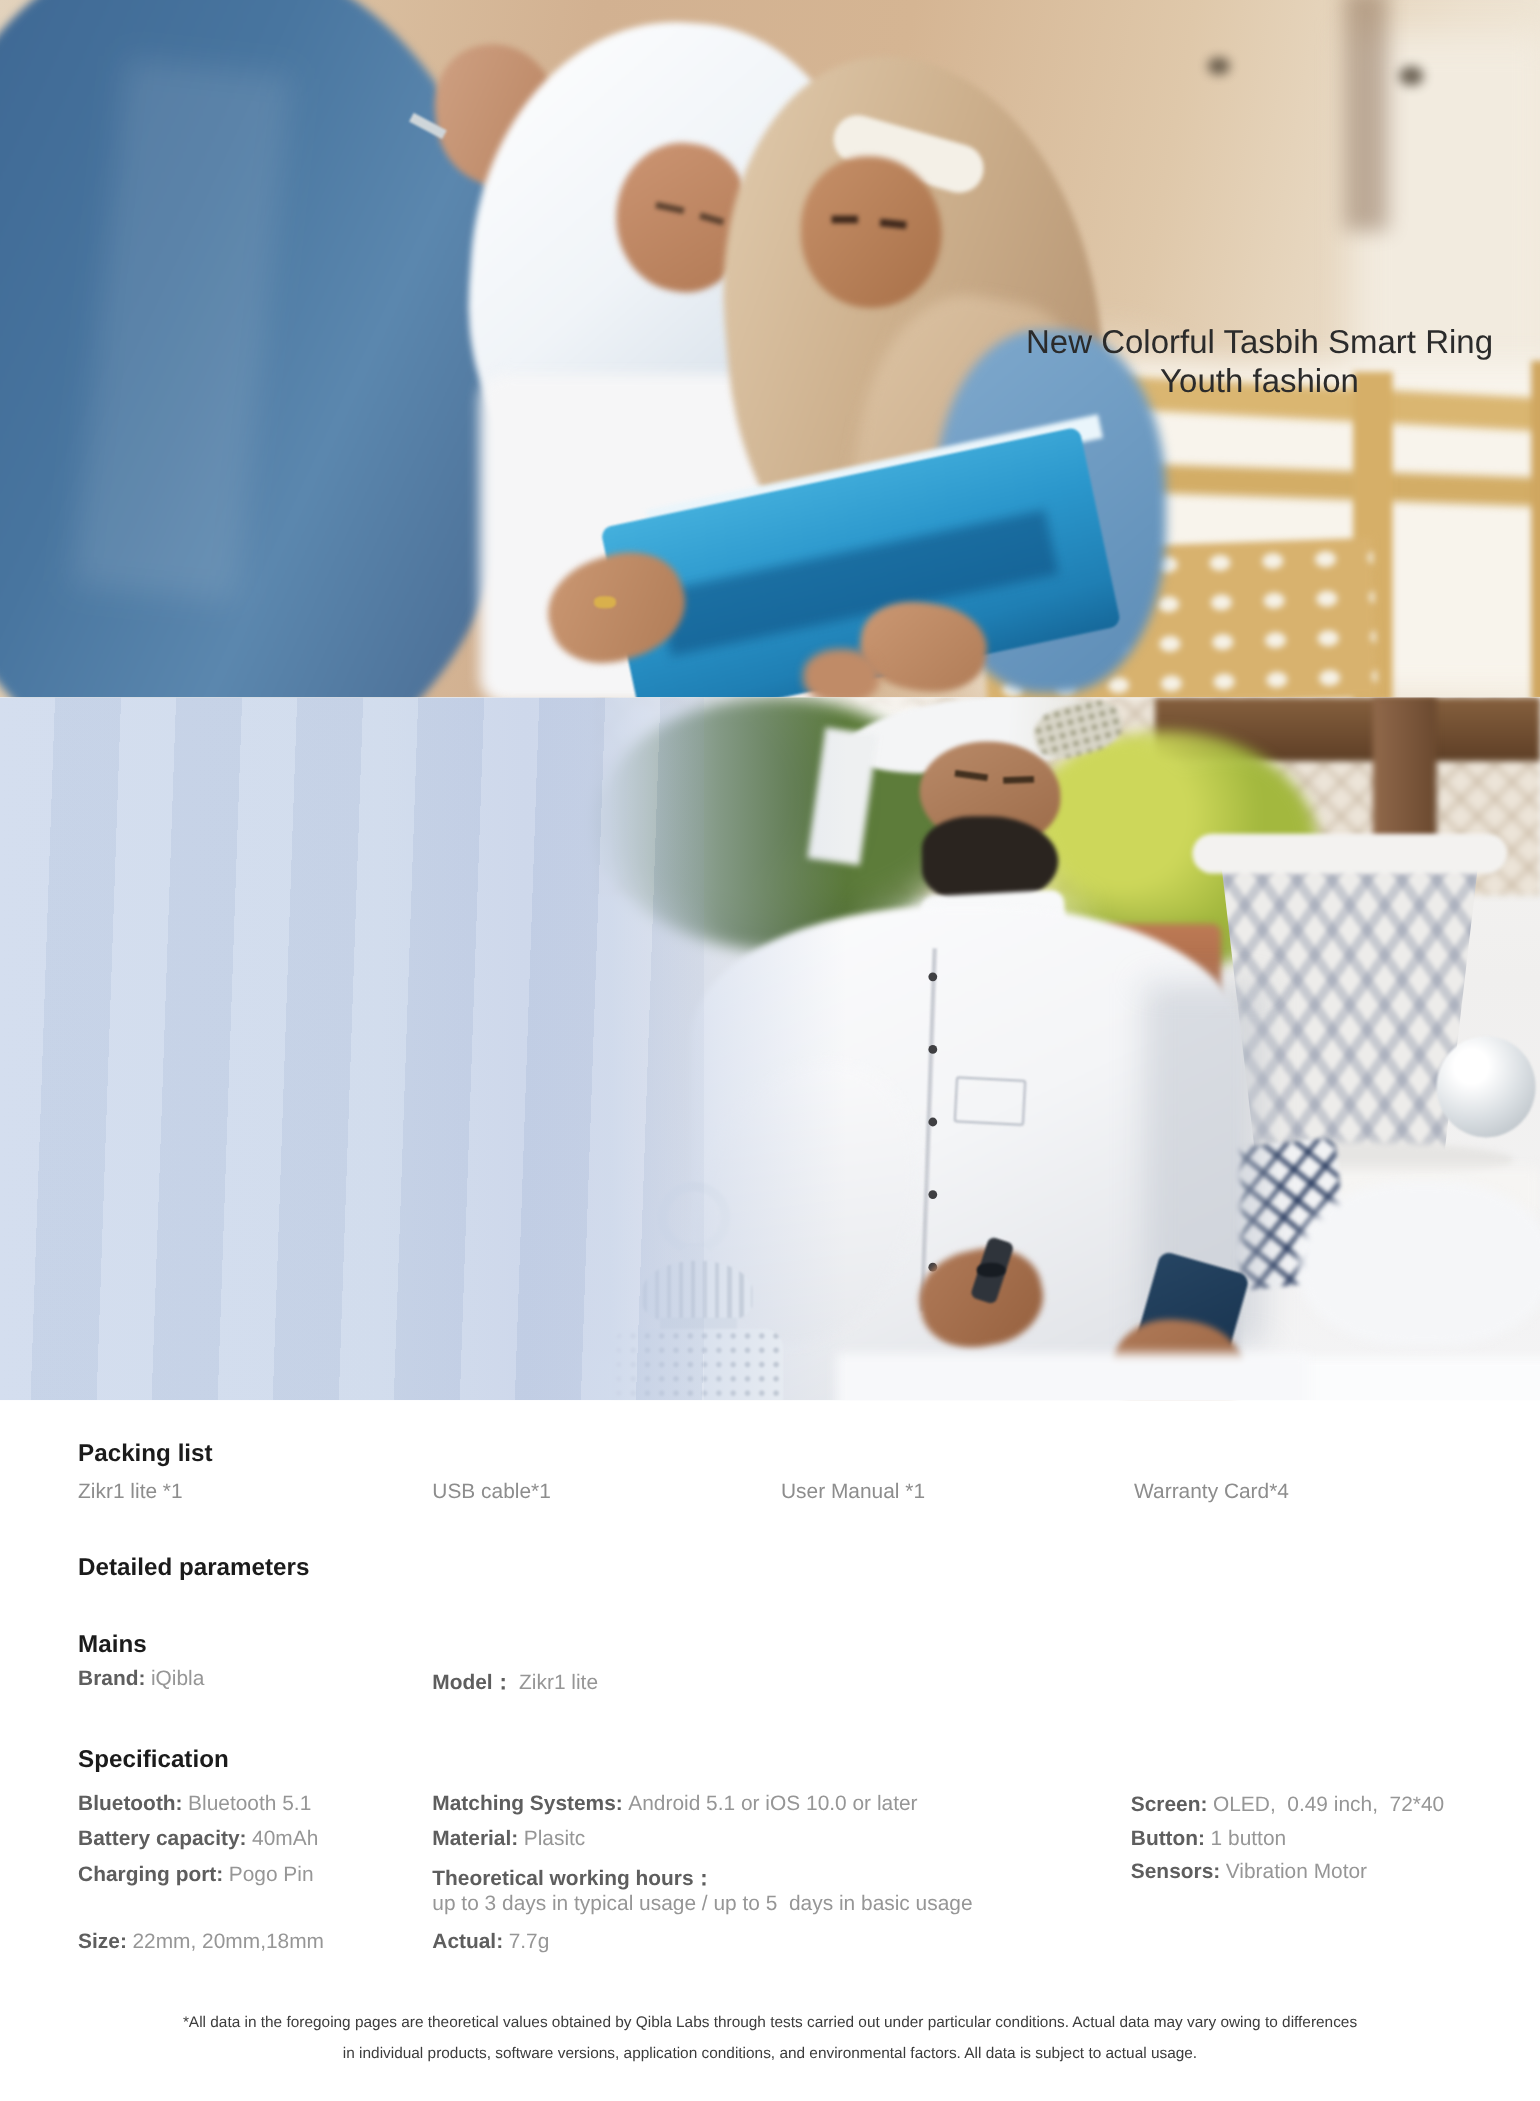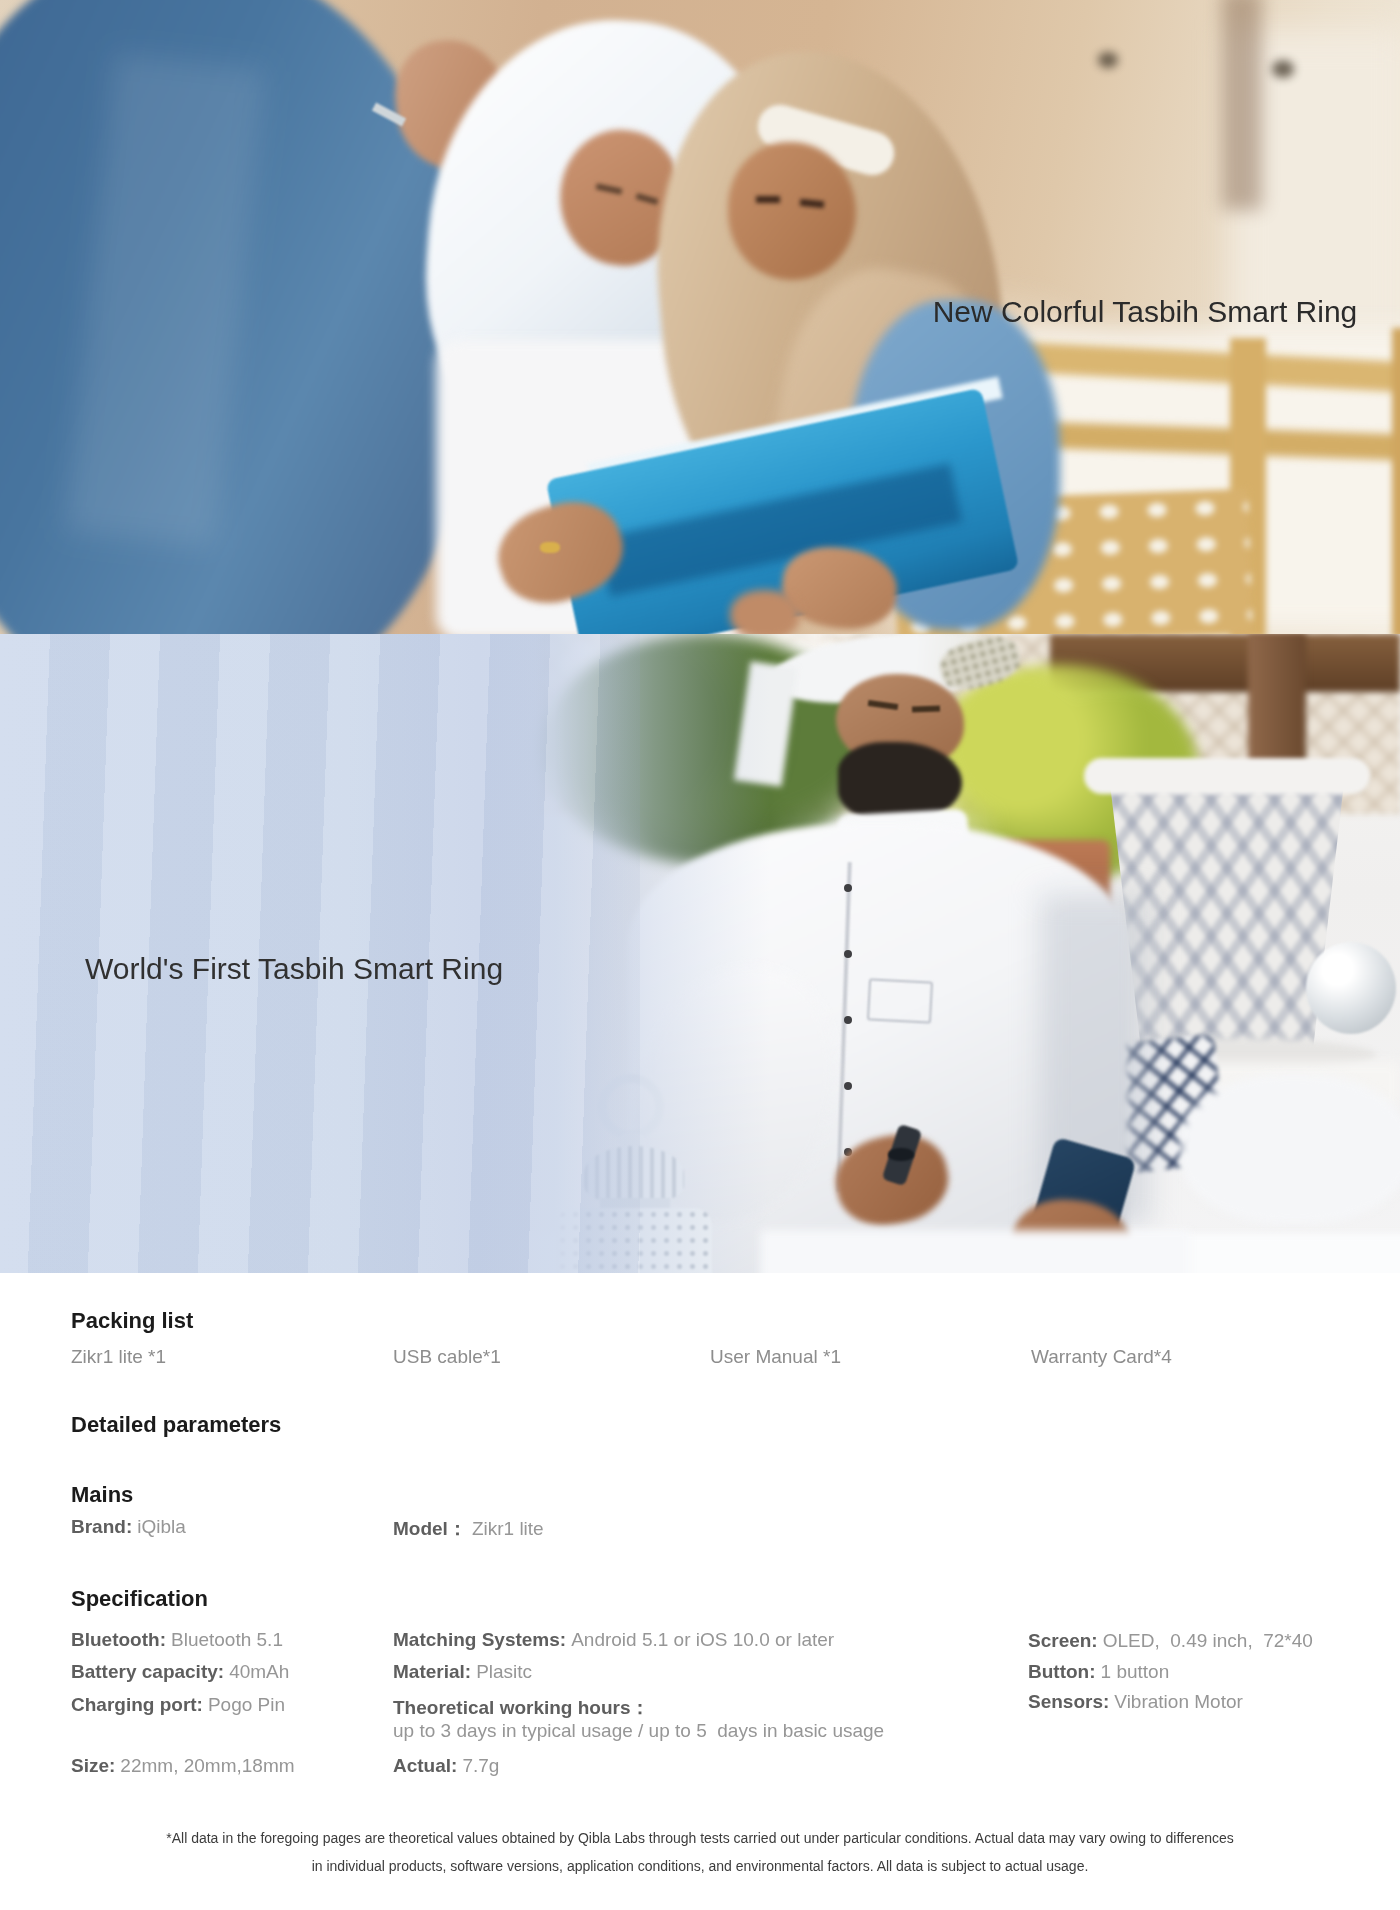--- a/index.html
+++ b/index.html
@@ -199,20 +199,21 @@
     <div class="abs w3-blue"></div>
     <div class="abs book-pages"></div>
     <div class="abs book"></div>
     <div class="abs book-orn"></div>
     <div class="abs hand1"></div>
     <div class="abs ring-gold"></div>
     <div class="abs hand2"></div>
     <div class="abs hand3"></div>
     <div class="abs hero1-text">
       <div>New Colorful Tasbih Smart Ring</div>
+      <div>Youth fashion</div>
     </div>
   </section>
 
   <section class="photo2">
     <div class="abs lattice"></div>
     <div class="abs sky-bright"></div>
     <div class="abs beam"></div>
     <div class="abs post"></div>
     <div class="abs plant-green"></div>
     <div class="abs plant-yellow"></div>
@@ -250,21 +251,20 @@
     <div class="abs hand-left"></div>
     <div class="abs silver-ring"></div>
     <div class="abs lap"></div>
     <div class="abs lantern-handle"></div>
     <div class="abs lantern-knob"></div>
     <div class="abs lantern-dome"></div>
     <div class="abs lantern-neck"></div>
     <div class="abs lantern-body"></div>
     <div class="abs overlay"></div>
     <div class="abs overlay-streaks"></div>
-    <div class="abs hero2-text">World's First Tasbih Smart Ring</div>
   </section>
 
   <section class="info"></section>
 
   <div class="abs h" style="left:71px; top:1308px;">Packing list</div>
   <div class="abs item" style="left:71px;   top:1346px;">Zikr1 lite *1</div>
   <div class="abs item" style="left:393px;  top:1346px;">USB cable*1</div>
   <div class="abs item" style="left:710px;  top:1346px;">User Manual *1</div>
   <div class="abs item" style="left:1031px; top:1346px;">Warranty Card*4</div>
 

